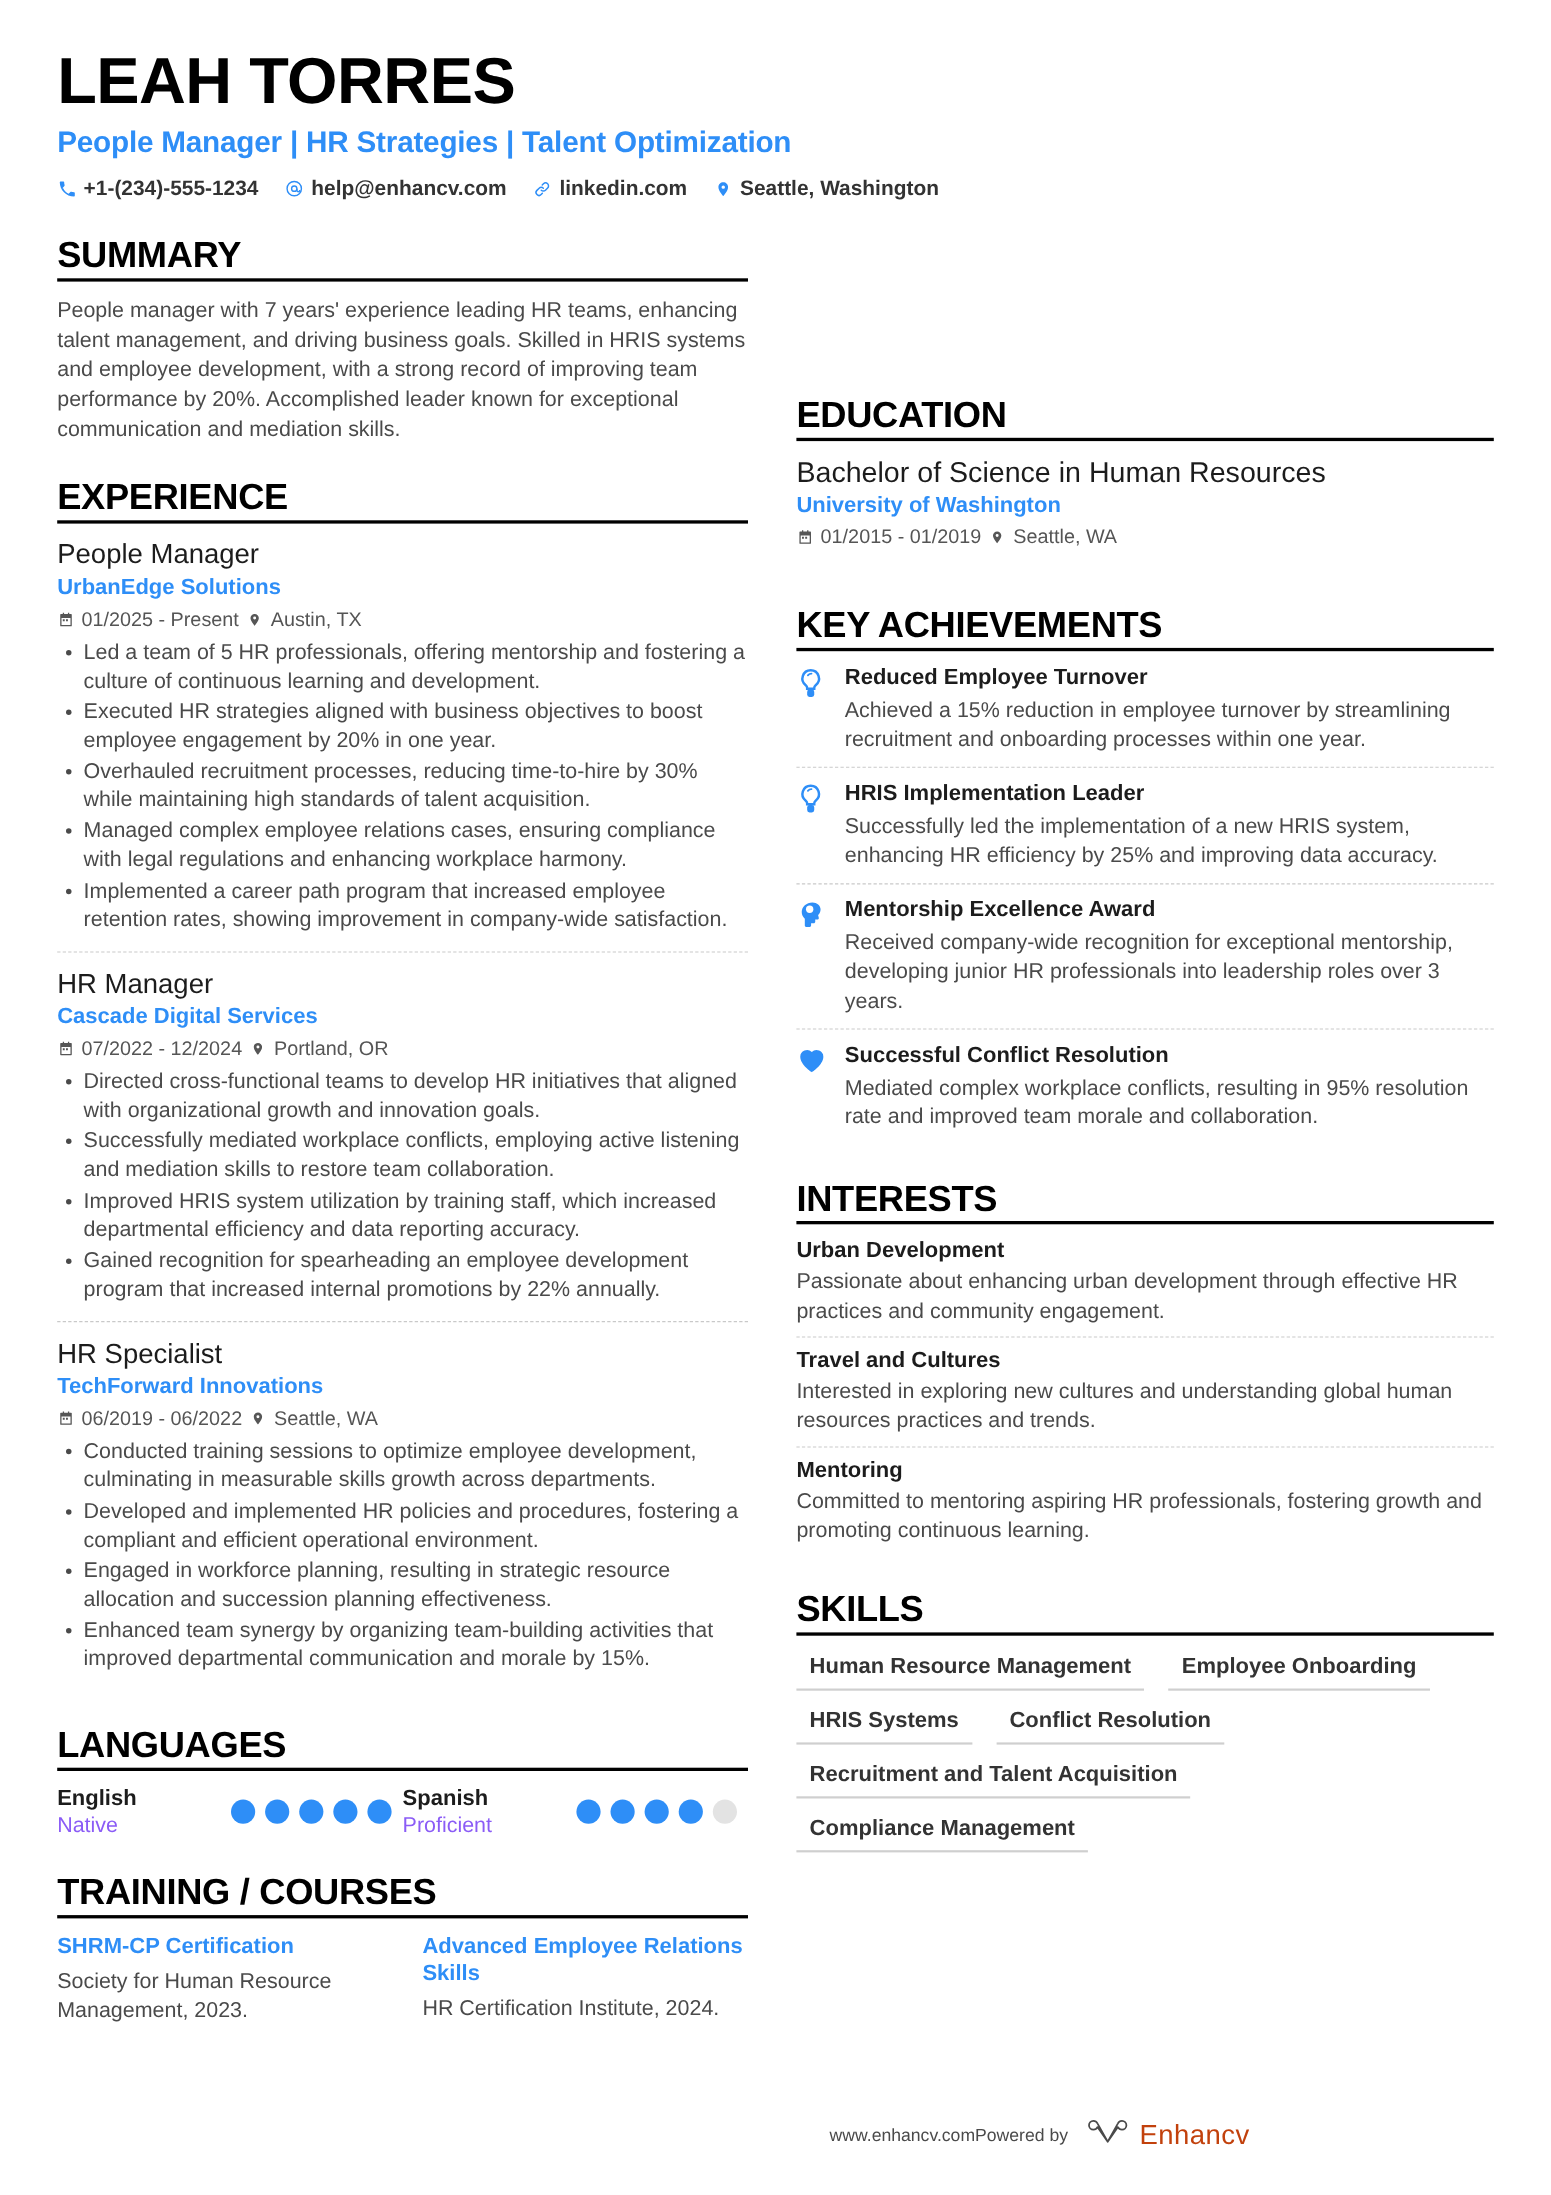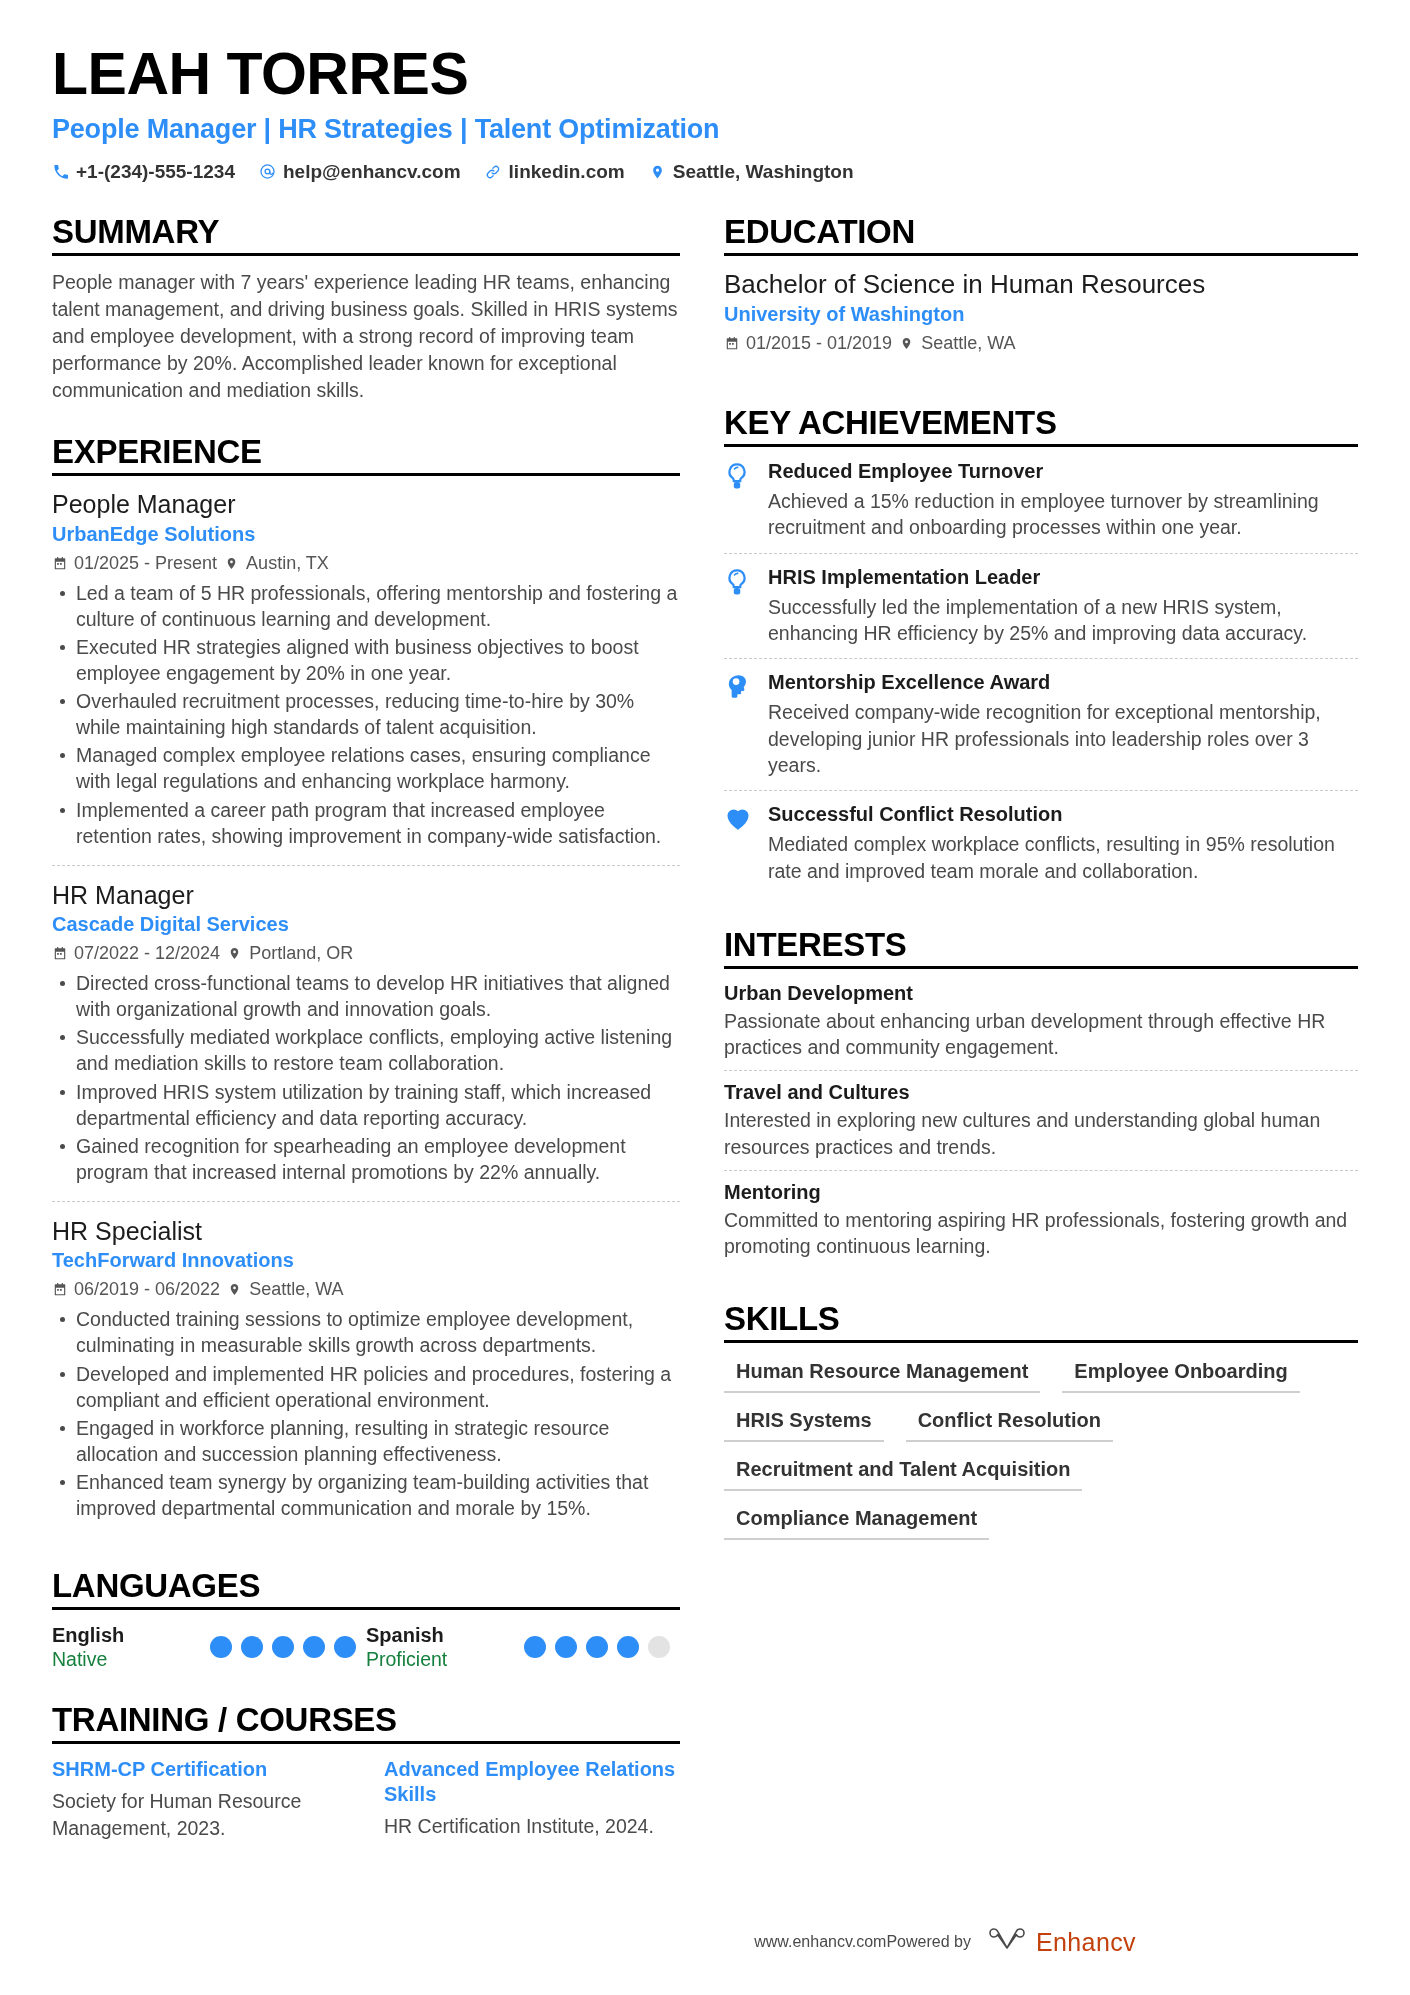--- a/index.html
+++ b/index.html
@@ -62,21 +62,21 @@
     color: #2e8ef7;
     width: 17px;
     height: 19px;
     flex: 0 0 auto;
   }
   .contact-item .ic svg { display: block; }
 
   
   .cols {
     display: flex;
-    align-items: flex-start;
+    align-items: center;
     gap: 44px;
   }
   .col-left  { width: 628px; flex: 0 0 628px; }
   .col-right { width: 634px; flex: 0 0 634px; }
 
   
   .sec { margin-bottom: 4px; }
   .sec-title {
     font-size: 33px;
     font-weight: 700;
@@ -241,21 +241,21 @@
     padding-right: 10px;
   }
   .lang-names { line-height: 1.22; }
   .lang-name {
     font-size: 20px;
     font-weight: 700;
     color: #1c1c1c;
   }
   .lang-level {
     font-size: 19.5px;
-    color: #15803d;
+    color: #8b5cf6;
   }
   .dots { display: flex; gap: 9px; align-items: center; }
   .dot {
     width: 22px; height: 22px;
     border-radius: 50%;
     background: #e3e3e3;
   }
   .dot.on { background: #2e8ef7; }
 
   

